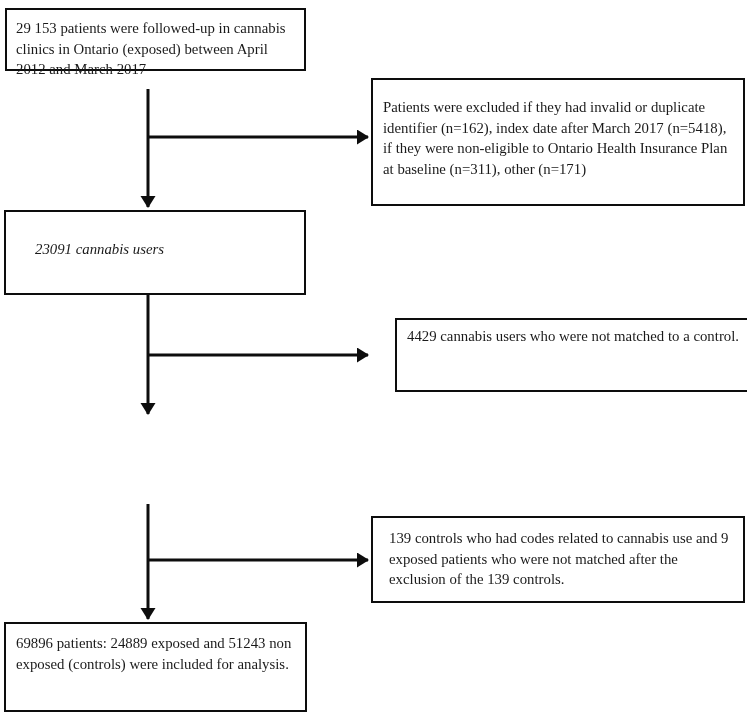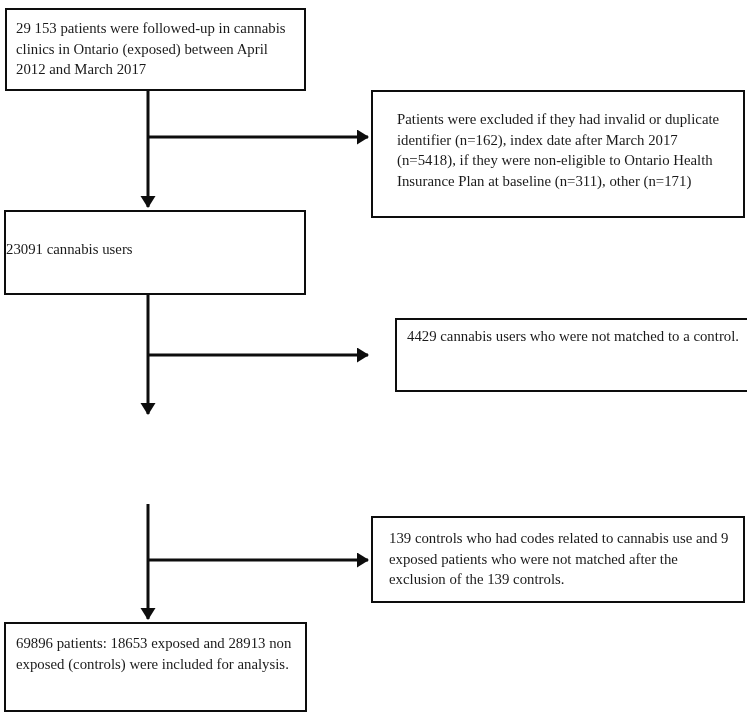--- a/index.html
+++ b/index.html
@@ -26,26 +26,26 @@
     height: 715px;
   }
   .fbox {
     position: absolute;
     box-sizing: border-box;
     border: 2px solid #0d0d0d;
     background: #ffffff;
     text-align: left;
   }
   
-  .box-cohort           { left: 5px;   top: 8px;   width: 301px; height: 83px;  padding: 8px 10px 0 9px; }
-  .box-cannabis-users   { left: 4px;   top: 210px; width: 302px; height: 85px;  padding: 0 14px 6px 0; display: flex; align-items: center; }
+  .box-cohort           { left: 5px;   top: 8px;   width: 301px; height: 63px;  padding: 8px 10px 0 9px; }
+  .box-cannabis-users   { left: 4px;   top: 210px; width: 302px; height: 85px;  padding: 0 14px 6px 29px; display: flex; align-items: center; font-style: italic; }
   .box-matched          { left: 5px;   top: 417px; width: 302px; height: 88px;  padding: 7px 10px 0 8px; }
   .box-final            { left: 4px;   top: 622px; width: 303px; height: 90px;  padding: 9px 12px 0 10px; }
   
-  .box-excluded         { left: 371px; top: 90px;  width: 374px; height: 128px; padding: 17px 6px 0 24px; }
+  .box-excluded         { left: 371px; top: 78px;  width: 374px; height: 128px; padding: 17px 6px 0 10px; }
   .box-unmatched        { left: 371px; top: 318px; width: 374px; height: 74px;  padding: 6px 6px 0 10px; margin-left: 24px; }
   .box-excluded-controls{ left: 371px; top: 516px; width: 374px; height: 87px;  padding: 10px 6px 0 16px; }
 </style>
 </head>
 <body>
 
 <div class="canvas">
 
   <svg class="connectors" viewBox="0 0 747 715" xmlns="http://www.w3.org/2000/svg">
     <defs>
@@ -79,16 +79,16 @@
   <div class="fbox box-unmatched">
     <span>4429 cannabis users who were not matched to a control.</span>
   </div>
 
 
   <div class="fbox box-excluded-controls">
     <span>139 controls who had codes related to cannabis use and 9 exposed patients who were not matched after the exclusion of the 139 controls.</span>
   </div>
 
   <div class="fbox box-final">
-    <span>69896 patients: 18653 exposed and 28913 non exposed (controls) were included for analysis.</span>
+    <span>69896 patients: 24889 exposed and 51243 non exposed (controls) were included for analysis.</span>
   </div>
 
 </div>
 
 </body></html>

